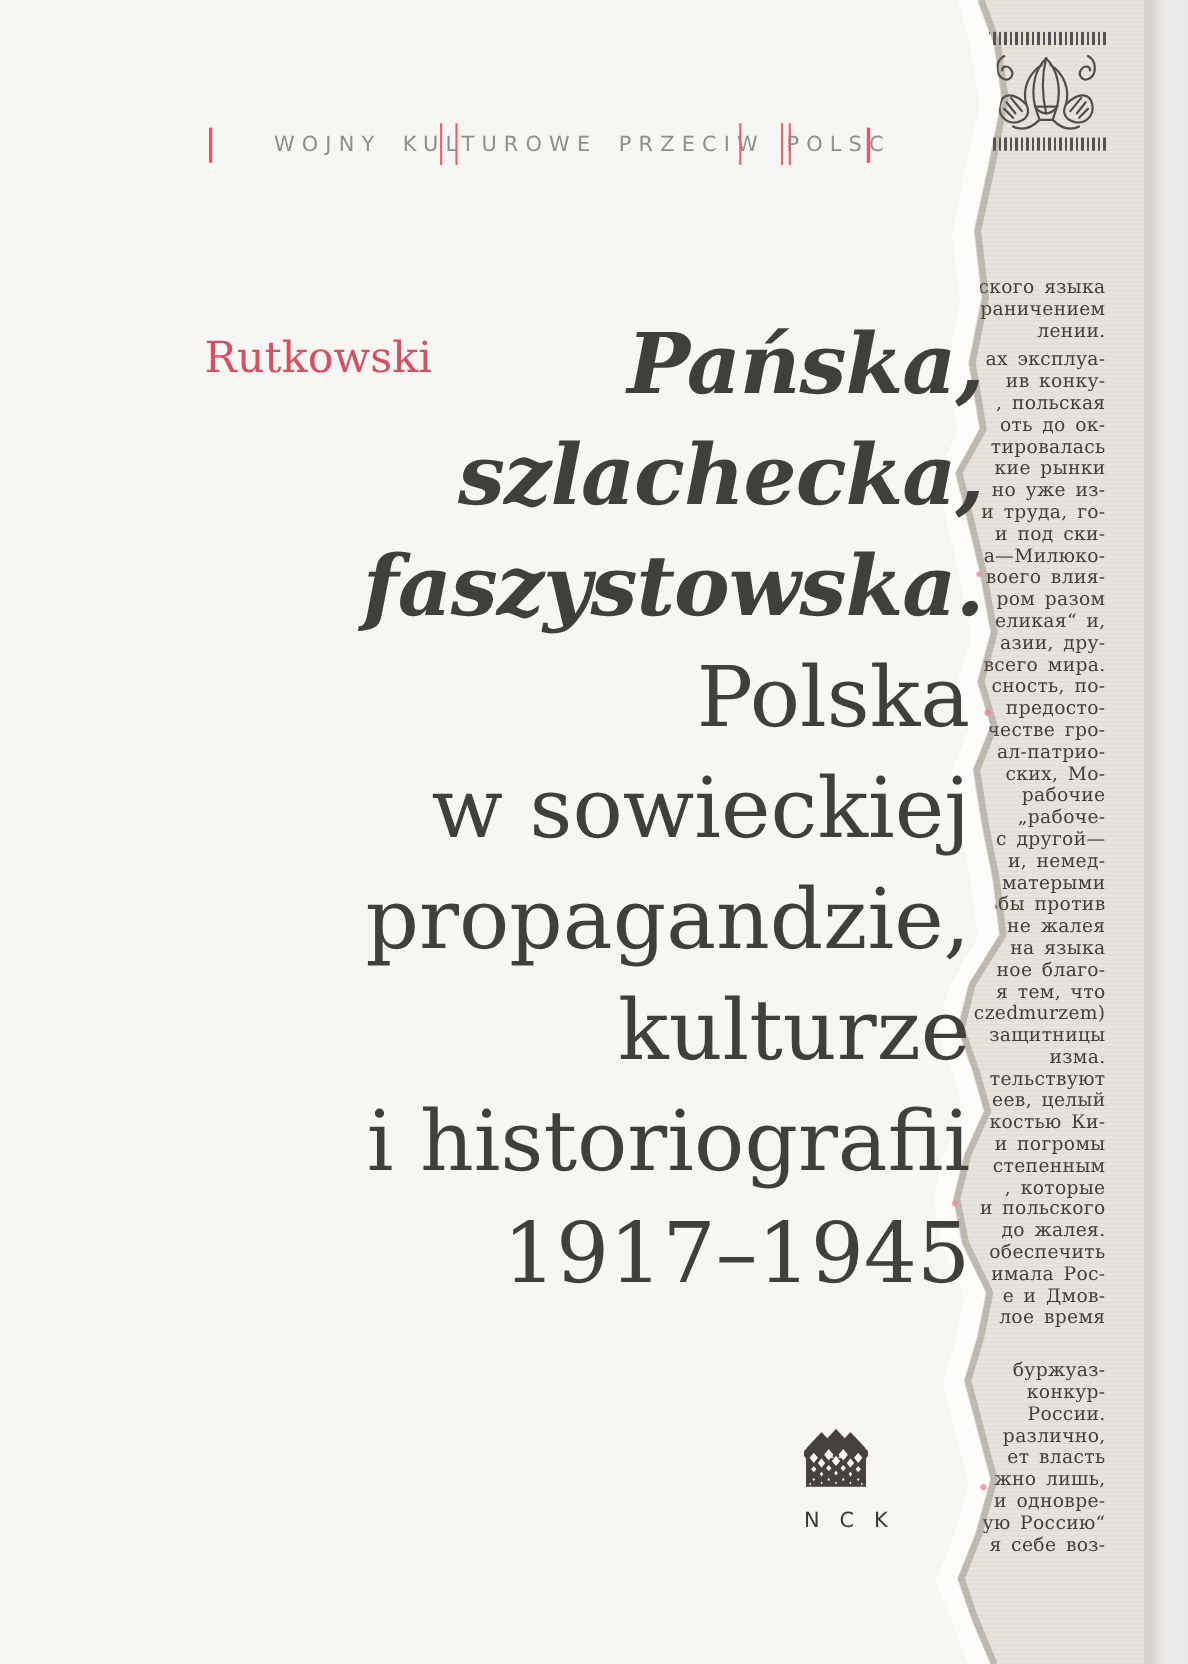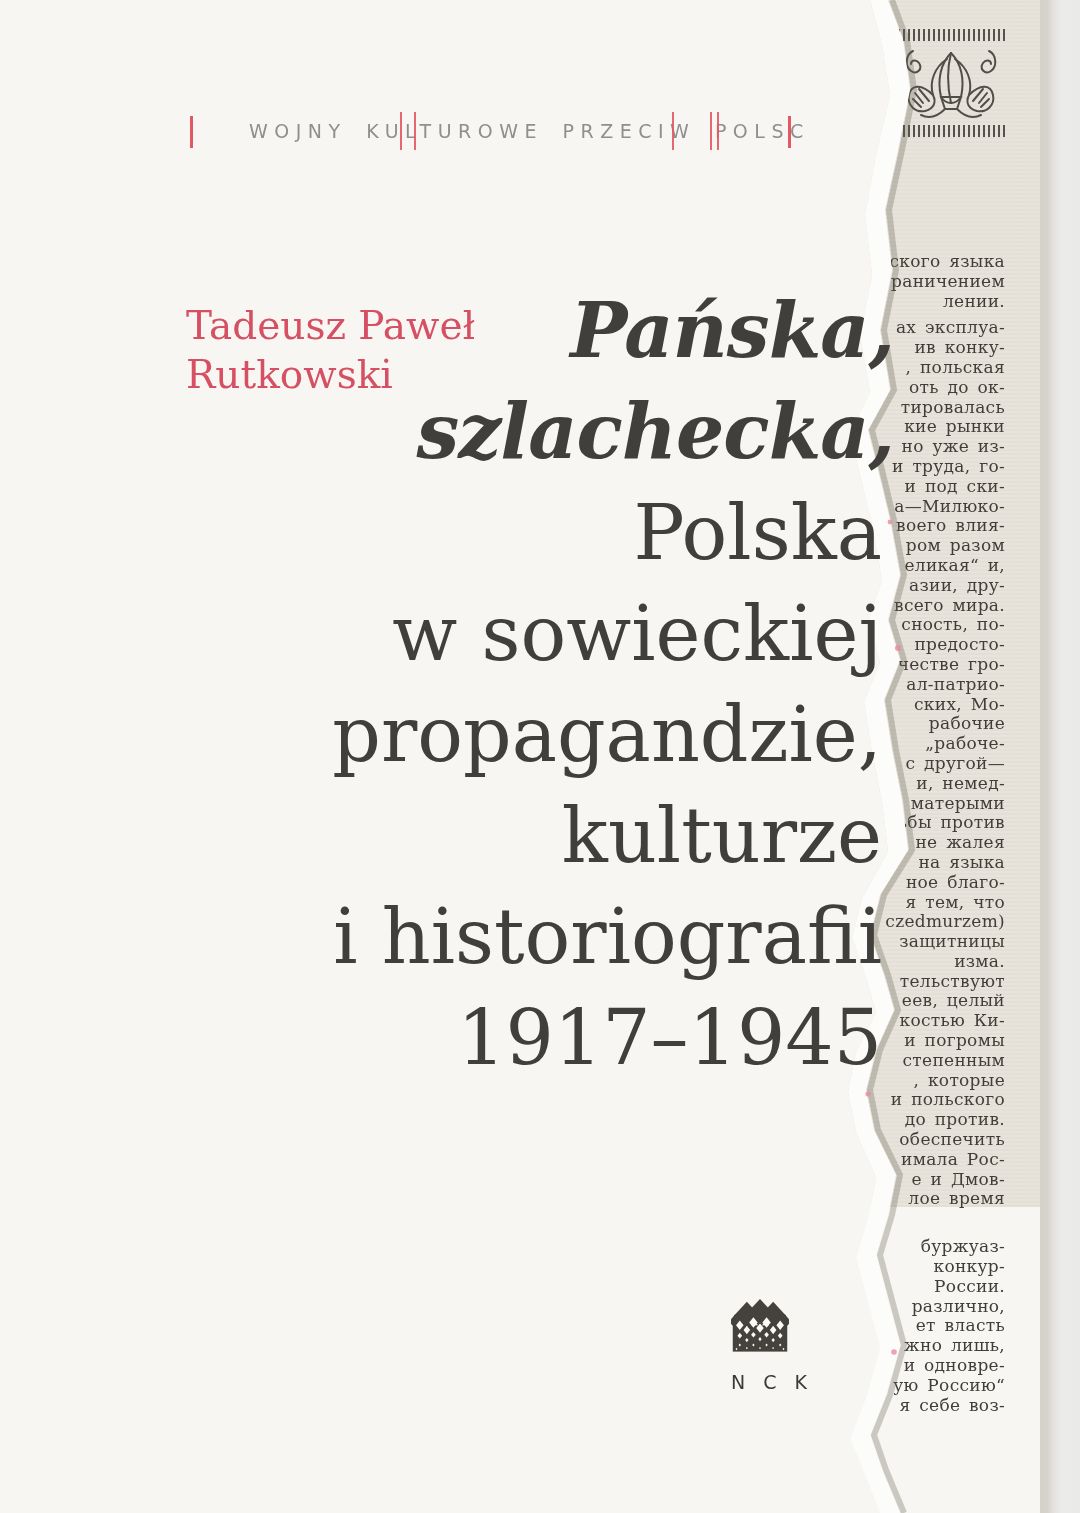--- a/index.html
+++ b/index.html
@@ -26,21 +26,21 @@
   }
   
   .title{
     position:absolute;top:252px;right:198px;z-index:3;
     text-align:right;color:#413f3b;
     font-size:76px;line-height:101px;white-space:nowrap;margin-top:28px;
   }
   .title .it{font-style:italic;font-weight:bold;margin-right:-12px;letter-spacing:-1px;}
   
   .strip{
-    position:absolute;left:845px;top:0;width:235px;height:1207px;z-index:1;
+    position:absolute;left:845px;top:0;width:235px;height:1513px;z-index:1;
     background:#e7e3db;
     background-image:repeating-linear-gradient(0deg, rgba(120,110,90,.03) 0 2px, rgba(255,255,255,.03) 2px 4px);
   }
   .np-text{
     position:absolute;top:252px;right:75px;z-index:1;
     font-size:17px;line-height:19.8px;letter-spacing:.3px;word-spacing:3px;
     color:#403e38;text-align:right;white-space:nowrap;
   }
   .np-g2{margin-top:7px;} .np-g3{margin-top:0;} .np-g4{margin-top:28px;text-align:right;}
   
@@ -132,21 +132,21 @@
           <div class="np-line">czedmurzem)</div>
           <div class="np-line">защитницы</div>
           <div class="np-line">изма.</div>
           <div class="np-line">тельствуют</div>
           <div class="np-line">еев, целый</div>
           <div class="np-line">костью Ки-</div>
           <div class="np-line">и погромы</div>
           <div class="np-line">степенным</div>
           <div class="np-line">, которые</div>
           <div class="np-line">и польского</div>
-          <div class="np-line">до против.</div>
+          <div class="np-line">до жалея.</div>
           <div class="np-line">обеспечить</div>
           <div class="np-line">имала Рос-</div>
           <div class="np-line">е и Дмов-</div>
           <div class="np-line">лое время</div>
         </div>
       <div class="np-g4">
           <div class="np-line">буржуаз-</div>
           <div class="np-line">конкур-</div>
           <div class="np-line">России.</div>
           <div class="np-line">различно,</div>
@@ -180,27 +180,27 @@
     <span class="series-label">WOJNY KULTUROWE PRZECIW POLSCE</span>
     <span class="red-mark red-tick" style="left:400px;"></span>
     <span class="red-mark red-tick" style="left:414px;"></span>
     <span class="red-mark red-tick" style="left:672px;"></span>
     <span class="red-mark red-tick" style="left:710px;"></span>
     <span class="red-mark red-tick" style="left:717px;"></span>
     <span class="red-mark red-bar" style="left:788px;"></span>
   </div>
 
   <div class="author">
-    <div>Tadeusz Paweł</div>
     <div>Rutkowski</div>
   </div>
 
   <div class="title">
     <div class="it">Pańska,</div>
     <div class="it">szlachecka,</div>
+    <div class="it">faszystowska.</div>
     <div>Polska</div>
     <div>w sowieckiej</div>
     <div>propagandzie,</div>
     <div>kulturze</div>
     <div>i historiografii</div>
     <div>1917–1945</div>
   </div>
 
   <div class="nck">
     <svg width="58" height="62" viewBox="0 0 120 132">

